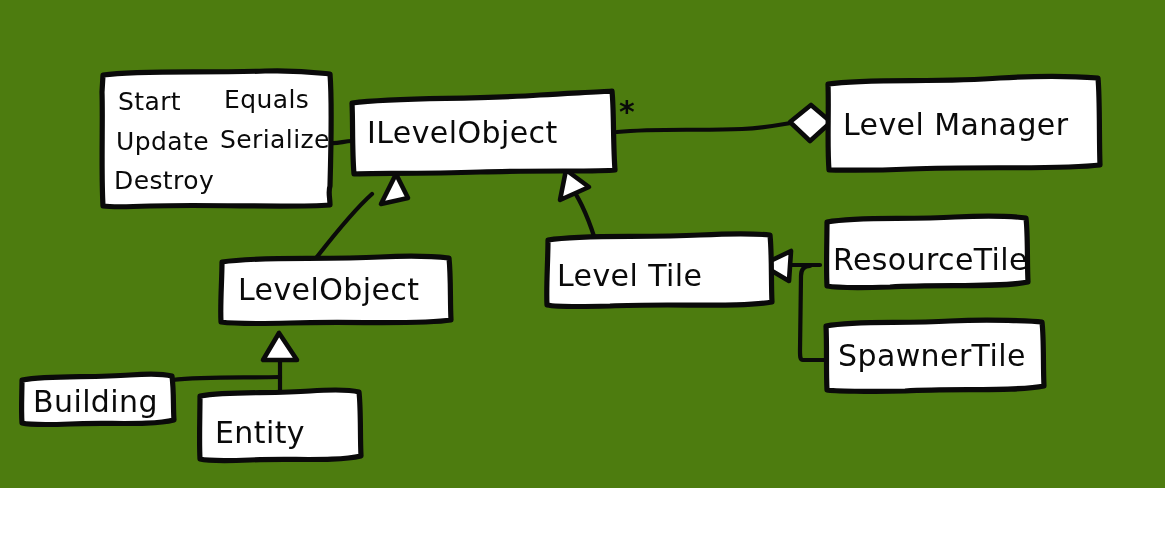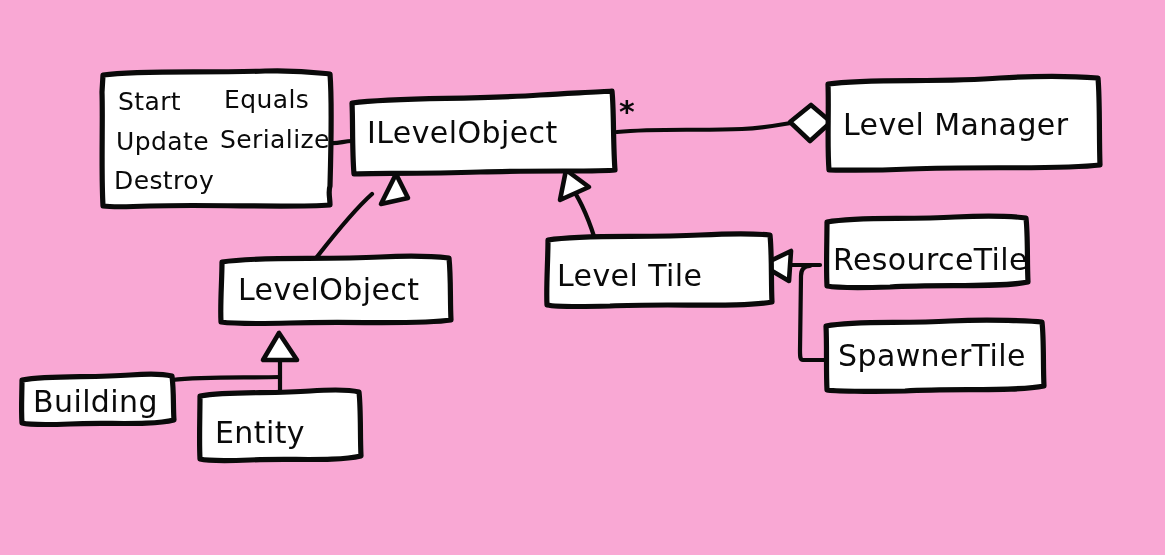--- a/index.html
+++ b/index.html
@@ -7,22 +7,22 @@
     margin: 0;
     padding: 0;
     background: #ffffff;
   }
   body {
     font-family: "DejaVu Sans", sans-serif;
   }
   #canvas-wrap {
     position: relative;
     width: 1165px;
-    height: 555px;
-    background: #f9a8d4;
+    height: 488px;
+    background: #4d7c0f;
     overflow: hidden;
   }
   #diagram-svg {
     position: absolute;
     left: 0;
     top: 0;
     width: 1165px;
     height: 555px;
     display: block;
   }

